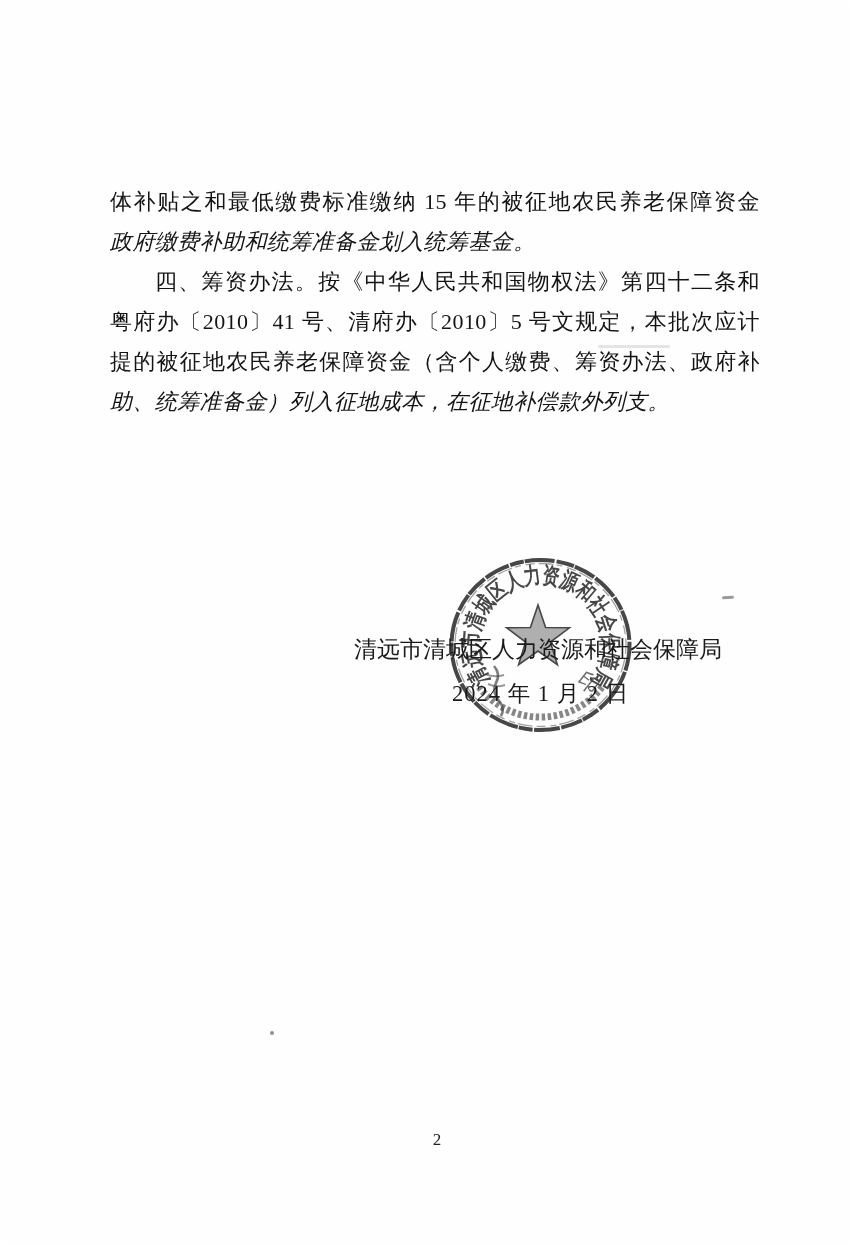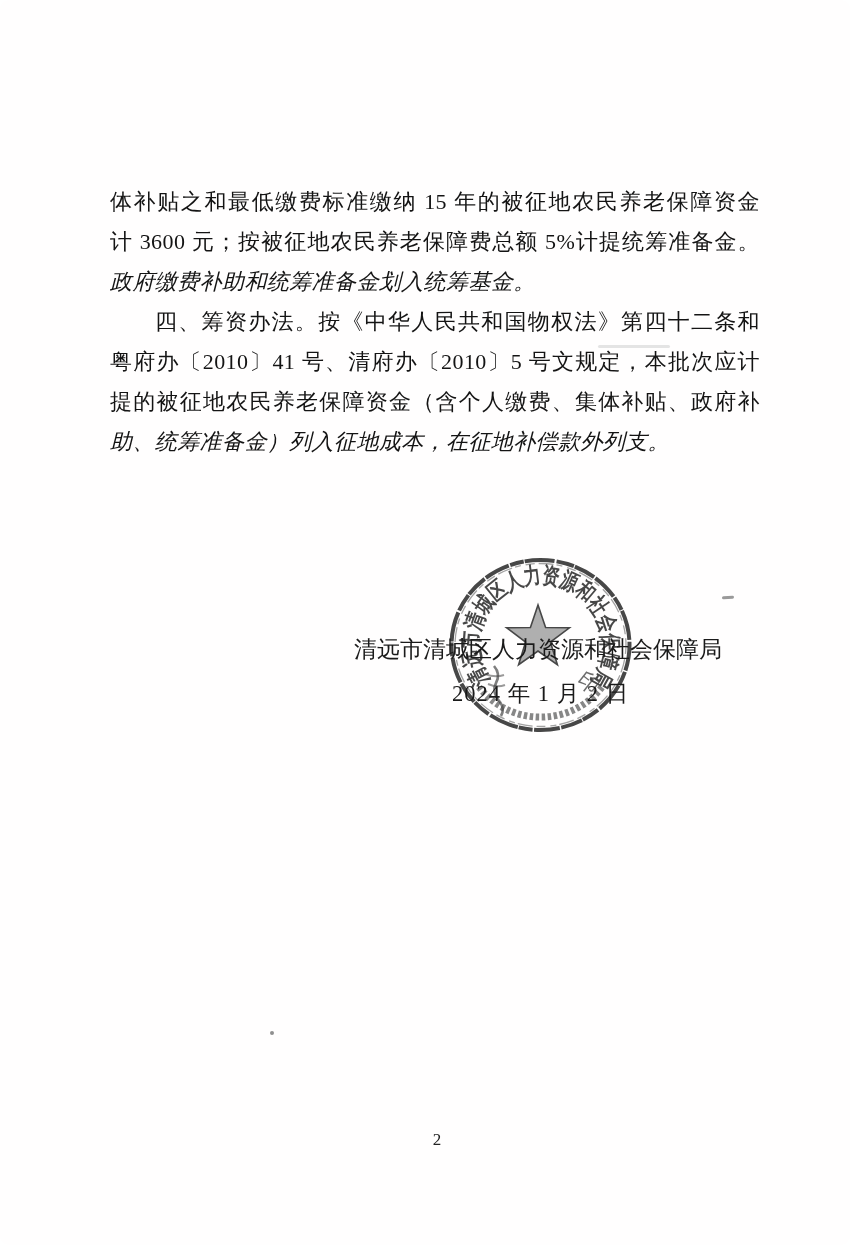--- a/index.html
+++ b/index.html
@@ -107,25 +107,24 @@
     border-radius: 2px;
   }
 </style>
 </head>
 <body>
 
 <div class="page">
 
   <div class="body-text">
     <div class="tline">体补贴之和最低缴费标准缴纳 15 年的被征地农民养老保障资金</div>
-    <div class="tline">计 3600 元；按被征地农民养老保障费总额 5%计提统筹准备金。</div>
     <div class="tline pend">政府缴费补助和统筹准备金划入统筹基金。</div>
     <div class="tline indent">四、筹资办法。按《中华人民共和国物权法》第四十二条和</div>
     <div class="tline">粤府办〔2010〕41 号、清府办〔2010〕5 号文规定，本批次应计</div>
-    <div class="tline">提的被征地农民养老保障资金（含个人缴费、集体补贴、政府补</div>
+    <div class="tline">提的被征地农民养老保障资金（含个人缴费、筹资办法、政府补</div>
     <div class="tline pend">助、统筹准备金）列入征地成本，在征地补偿款外列支。</div>
   </div>
 
   <svg class="seal" viewBox="0 0 189 178" aria-hidden="true">
     <g opacity="0.88">
       <ellipse cx="94.5" cy="89" rx="89" ry="85" fill="none" stroke="#2e2e2e" stroke-width="4" stroke-dasharray="26 1.5 14 1 30 2 18 1 22 1.5"></ellipse>
       <ellipse cx="94.5" cy="89" rx="85.5" ry="81.5" fill="none" stroke="#2e2e2e" stroke-width="1.3" opacity="0.5" stroke-dasharray="9 4 15 3 6 5"></ellipse>
       <path d="M 33 131 A 76 73 0 0 0 156 131" fill="none" stroke="#2e2e2e" stroke-width="7" opacity="0.65" stroke-dasharray="3.5 2.5"></path>
       <polygon points="92,49 99.6,71.5 123.4,71.8 104.4,86 111.4,108.7 92,95 72.6,108.7 79.6,86 60.6,71.8 84.4,71.5" fill="#4a4a4a" fill-opacity="0.5" stroke="#2e2e2e" stroke-width="1.6"></polygon>
       <path id="sealArc" d="M 43.7 124.6 A 62 62 0 1 1 145.3 124.6" fill="none"></path>

